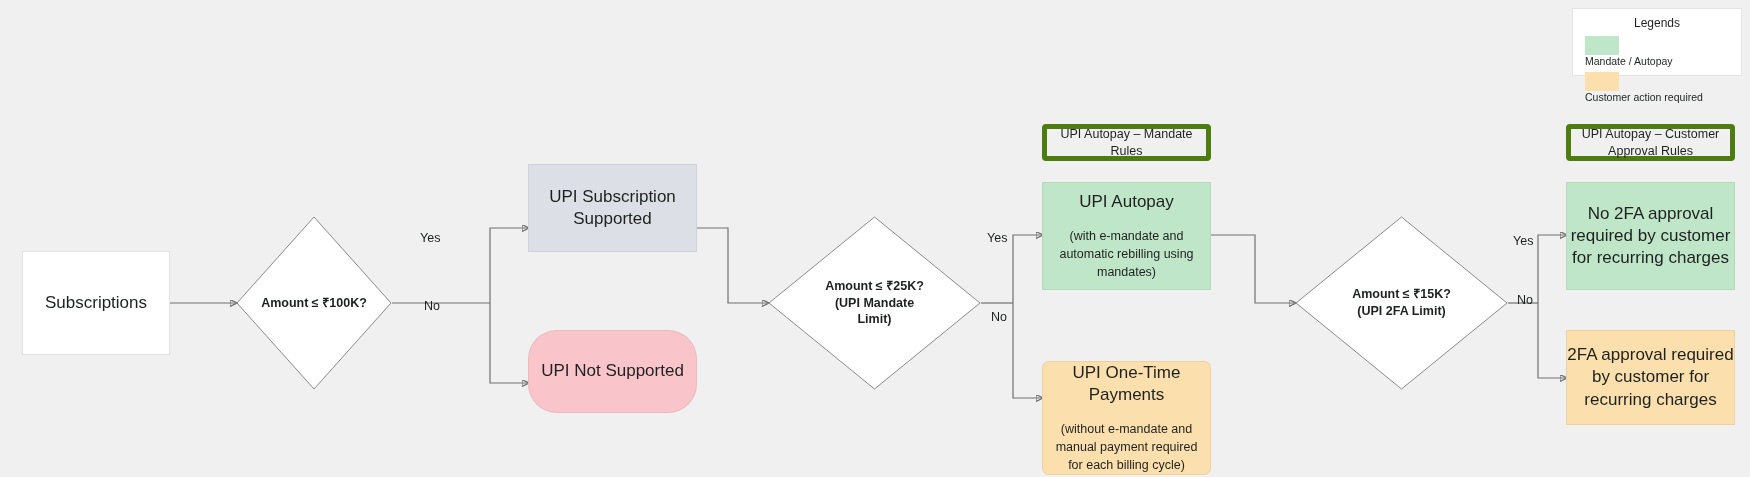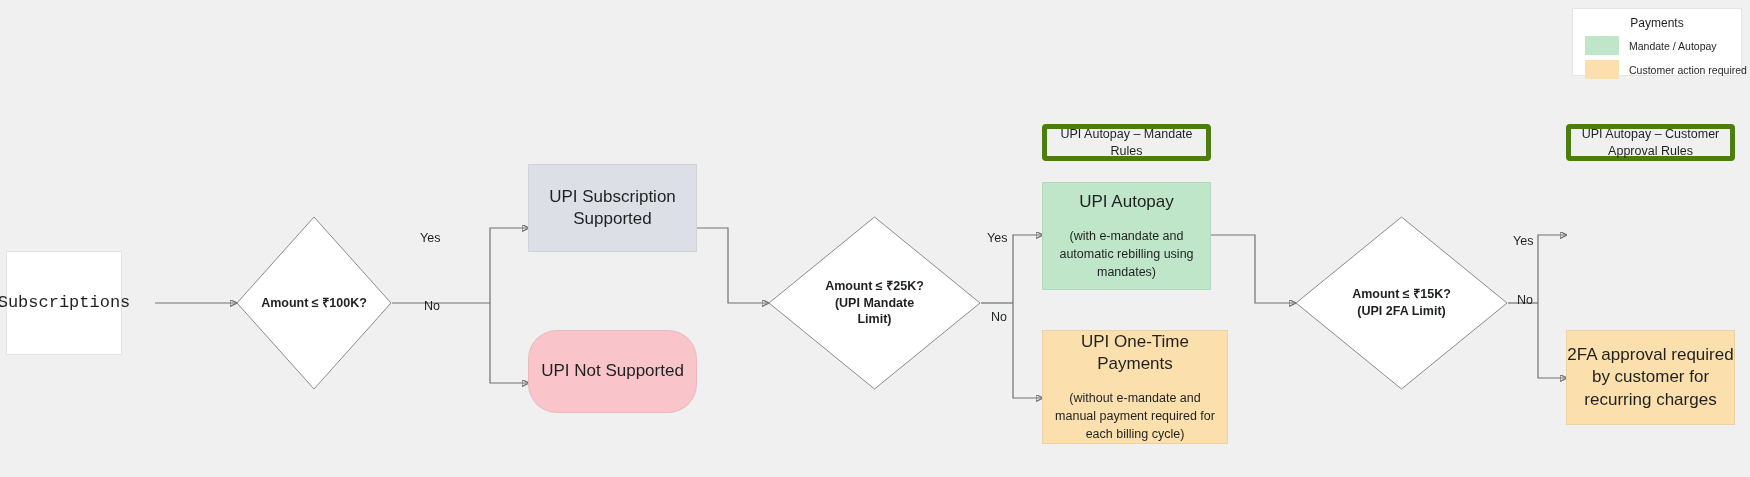--- a/index.html
+++ b/index.html
@@ -130,22 +130,23 @@
     padding: 7px 12px 9px 12px;
   }
   #legend .legend-title {
     font-size: 12px;
     text-align: center;
     color: #1f2121;
     margin-bottom: 6px;
   }
   .legend-row {
     display: flex;
-    align-items: center;
+    align-items: flex-start;
     margin-top: 5px;
+    flex-direction: column;
   }
   .legend-swatch {
     width: 34px;
     height: 19px;
     flex: 0 0 auto;
     margin-right: 10px;
   }
   .legend-label {
     font-size: 10.5px;
     color: #1f2121;
@@ -177,21 +178,21 @@
     <path d="M1013,303 L1013,235 L1042,235" marker-end="url(#arrow)"></path>
     <path d="M1013,303 L1013,398 L1042,398" marker-end="url(#arrow)"></path>
 
     <path d="M1211,235 L1255,235 L1255,303 L1295,303" marker-end="url(#arrow)"></path>
 
     <path d="M1508,303 L1538,303"></path>
     <path d="M1538,303 L1538,235 L1566,235" marker-end="url(#arrow)"></path>
     <path d="M1538,303 L1538,378 L1566,378" marker-end="url(#arrow)"></path>
   </svg>
 
-  <div class="node rect plain" style="left:6px; top:251px; width:116px; height:104px;font-family:Liberation Mono, monospace;">
+  <div class="node rect plain" style="left:22px; top:251px; width:148px; height:104px;">
     <div class="title-line">Subscriptions</div>
   </div>
 
   <div class="diamond-wrap" style="left:236px; top:216px; width:156px; height:174px;">
     <svg width="156" height="174" viewBox="0 0 156 174">
       <polygon points="78,1 155,87 78,173 1,87" fill="#ffffff" stroke="#8a8a8a" stroke-width="1"></polygon>
     </svg>
     <div class="diamond-text">
       <div>Amount ≤ ₹100K?</div>
     </div>
@@ -219,55 +220,58 @@
 
   <div class="chip" style="left:1042px; top:124px; width:169px; height:37px;">
     <span>UPI Autopay – Mandate Rules</span>
   </div>
 
   <div class="node rect green" style="left:1042px; top:182px; width:169px; height:108px;">
     <div class="title-line">UPI Autopay</div>
     <div class="sub-line">(with e-mandate and automatic rebilling using mandates)</div>
   </div>
 
-  <div class="node rect orange" style="left:1042px; top:330px; width:186px; height:114px;">
+  <div class="node rect orange" style="left:1042px; top:361px; width:169px; height:114px;border-radius:7px;">
     <div class="title-line">UPI One-Time Payments</div>
     <div class="sub-line">(without e-mandate and manual payment required for each billing cycle)</div>
   </div>
 
   <div class="diamond-wrap" style="left:1295px; top:216px; width:213px; height:174px;">
     <svg width="213" height="174" viewBox="0 0 213 174">
       <polygon points="106.5,1 212,87 106.5,173 1,87" fill="#ffffff" stroke="#8a8a8a" stroke-width="1"></polygon>
     </svg>
     <div class="diamond-text">
       <div>Amount ≤ ₹15K?</div>
       <div>(UPI 2FA Limit)</div>
     </div>
   </div>
 
   <div class="chip" style="left:1566px; top:124px; width:169px; height:37px;">
     <span>UPI Autopay – Customer Approval Rules</span>
   </div>
 
+  <div class="node rect green" style="left:1566px; top:182px; width:169px; height:108px;">
+    <div class="title-line">No 2FA approval required by customer for recurring charges</div>
+  </div>
 
   <div class="node rect orange" style="left:1566px; top:330px; width:169px; height:95px;">
     <div class="title-line">2FA approval required by customer for recurring charges</div>
   </div>
 
   <div class="edge-label" style="left:420px; top:231px;">Yes</div>
   <div class="edge-label" style="left:424px; top:299px;">No</div>
 
   <div class="edge-label" style="left:987px; top:231px;">Yes</div>
   <div class="edge-label" style="left:991px; top:310px;">No</div>
 
   <div class="edge-label" style="left:1513px; top:234px;">Yes</div>
   <div class="edge-label" style="left:1517px; top:293px;">No</div>
 
   <div id="legend" style="left:1572px; top:8px; width:170px; height:68px;">
-    <div class="legend-title">Payments</div>
+    <div class="legend-title">Legends</div>
     <div class="legend-row">
       <span class="legend-swatch" style="background:#bfe6c8;"></span>
       <span class="legend-label">Mandate / Autopay</span>
     </div>
     <div class="legend-row">
       <span class="legend-swatch" style="background:#fbe0ad;"></span>
       <span class="legend-label">Customer action required</span>
     </div>
   </div>
 

